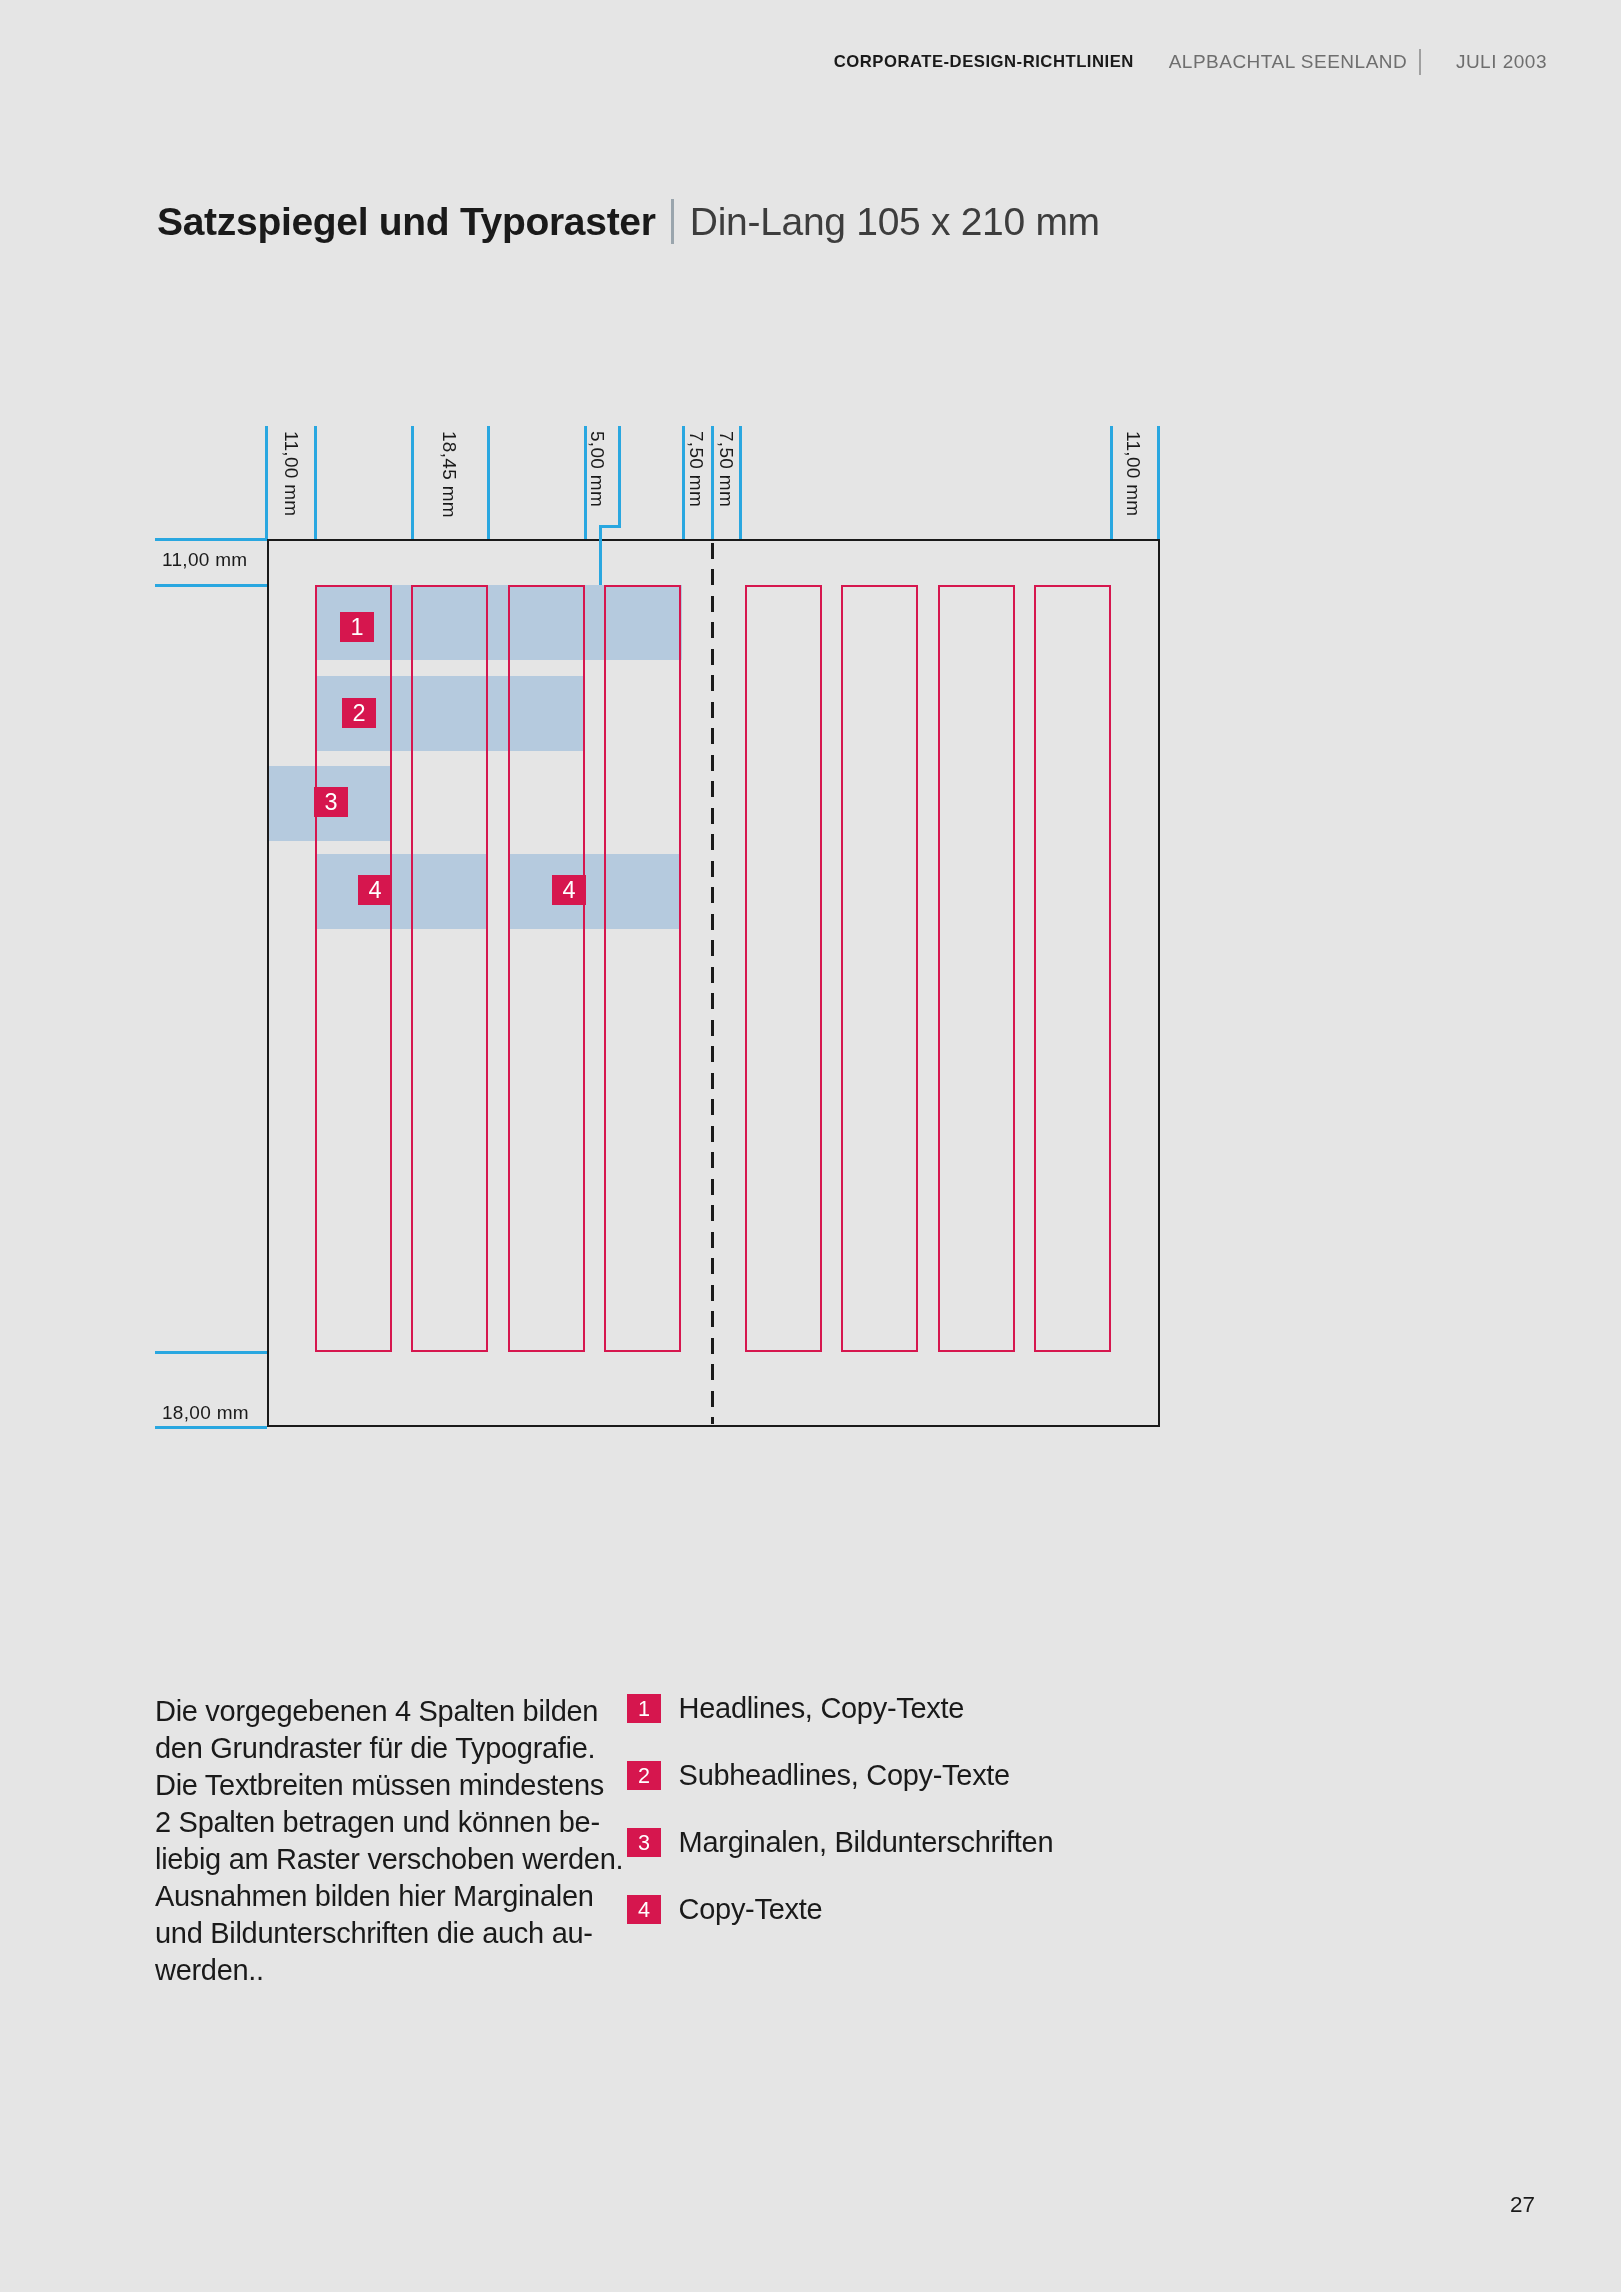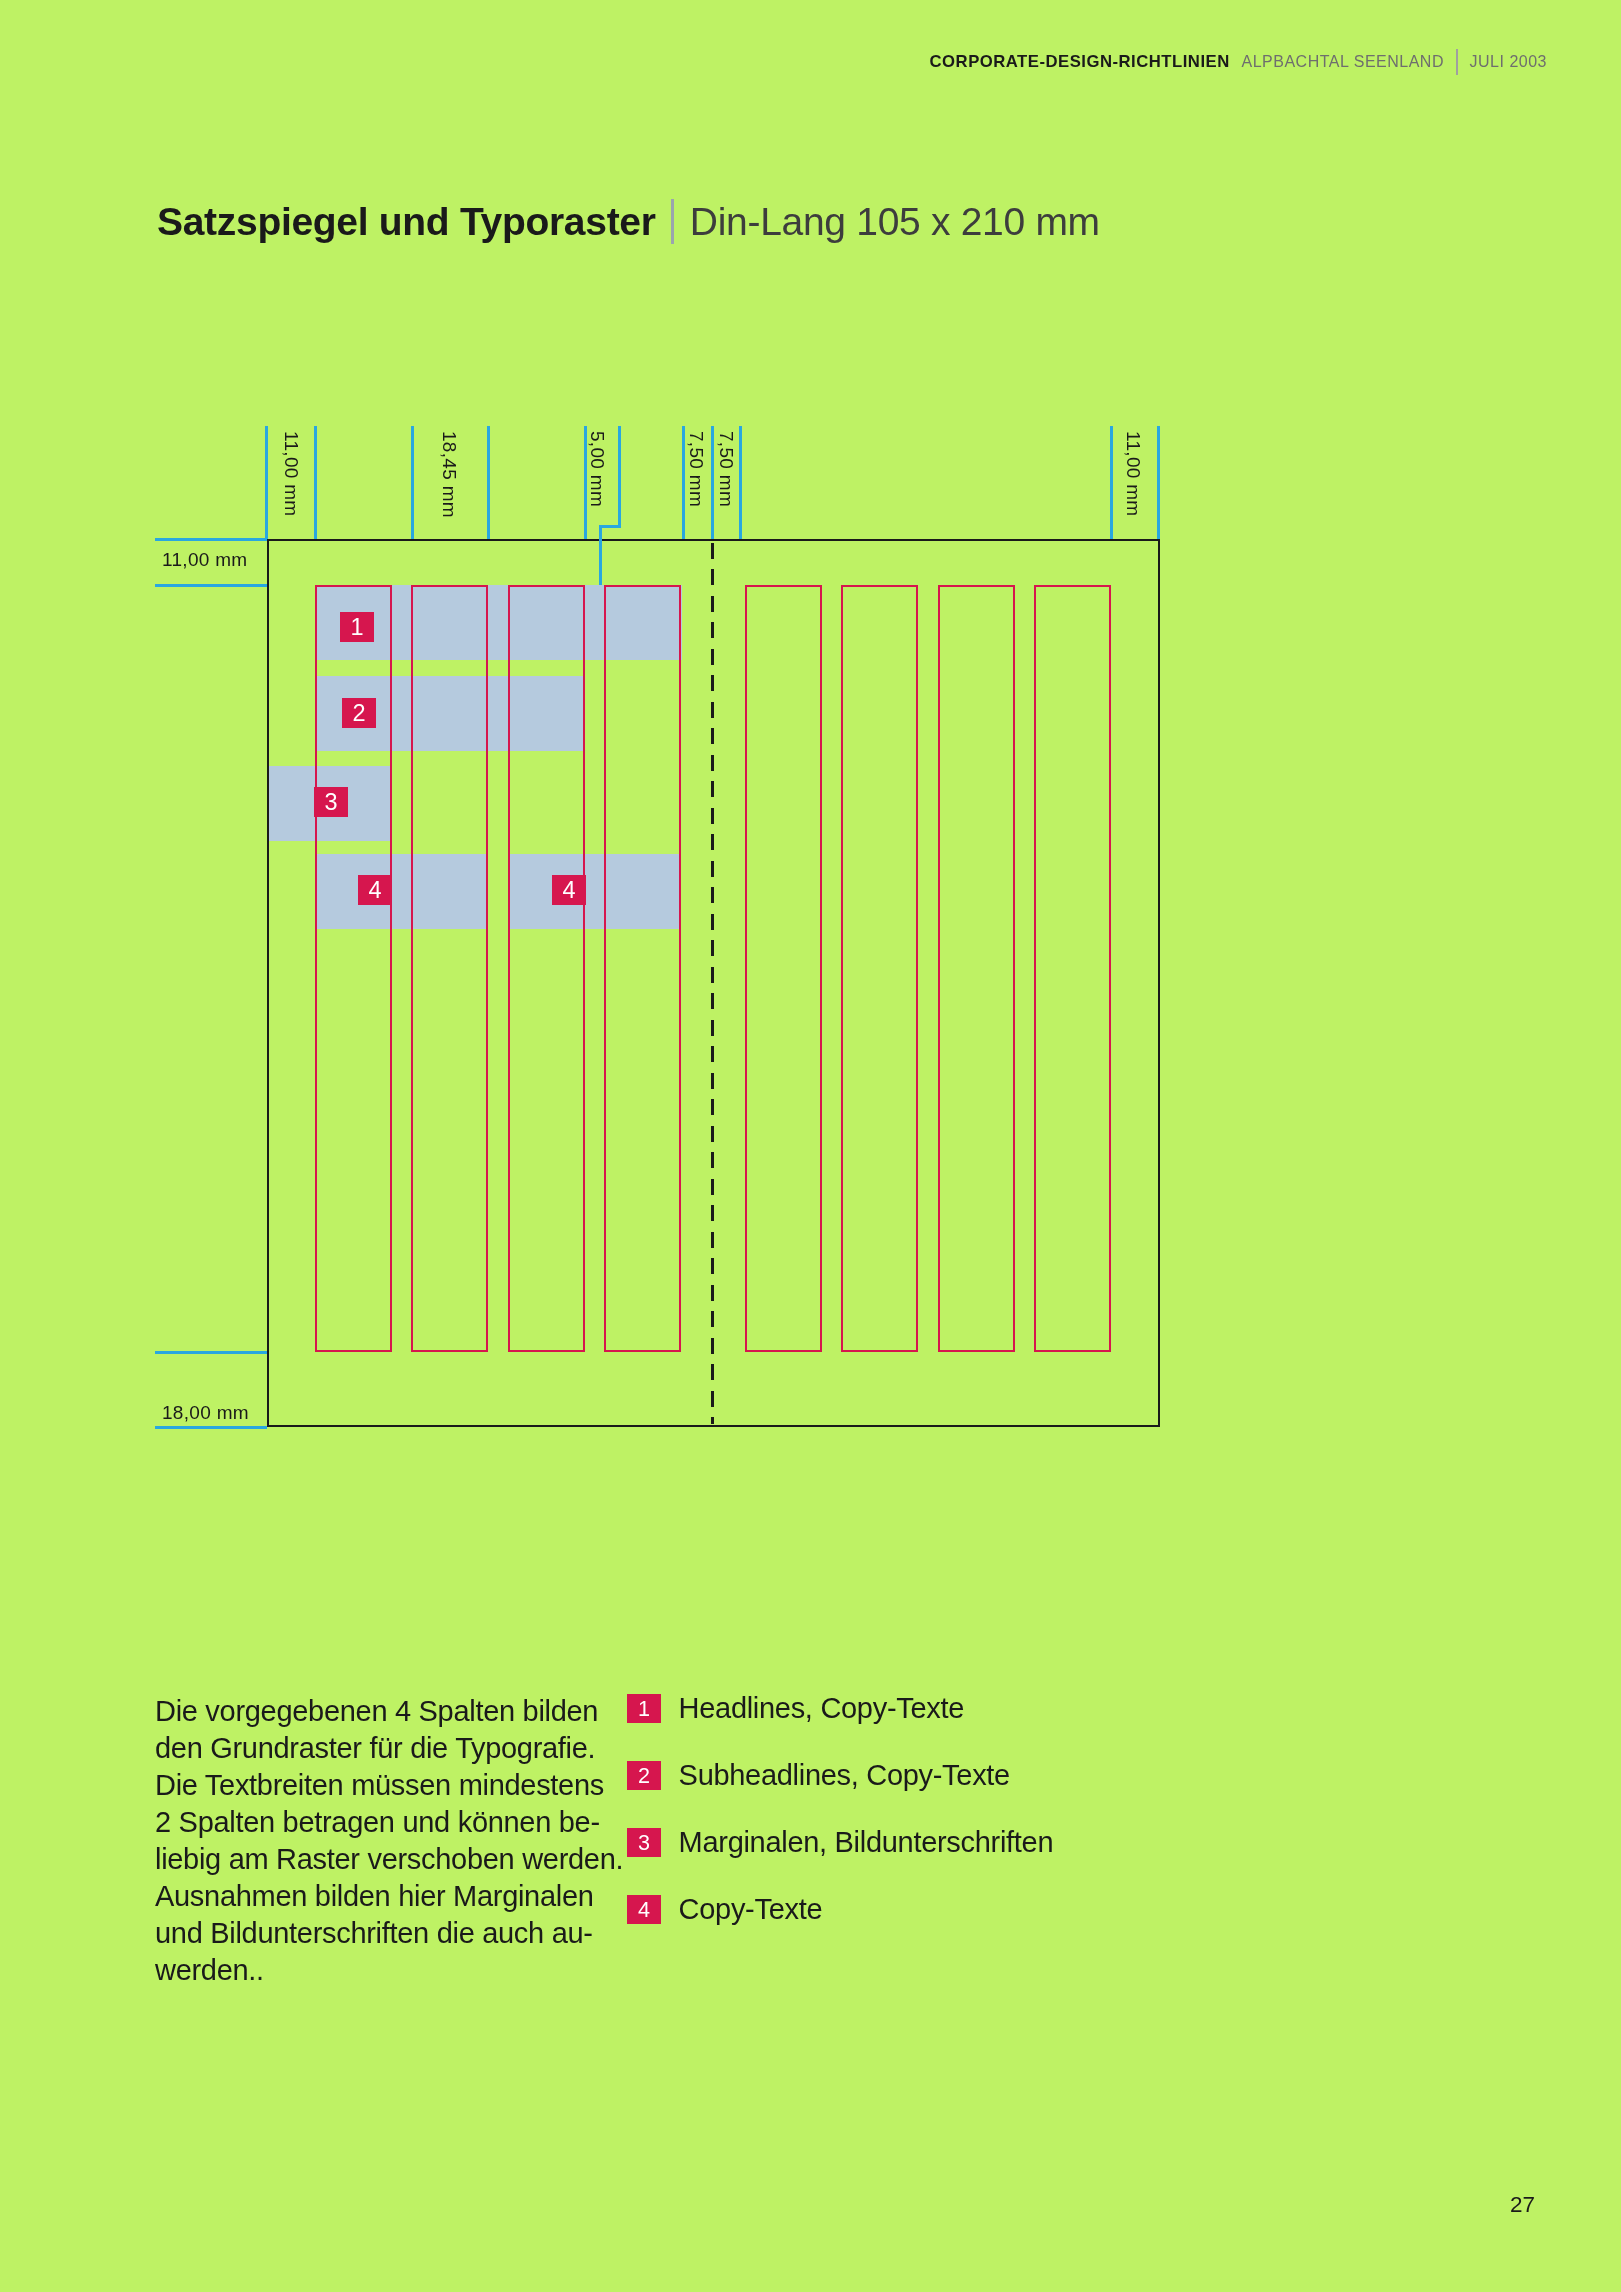--- a/index.html
+++ b/index.html
@@ -1,23 +1,23 @@
 <!DOCTYPE html>
 <html><head>
 <meta charset="utf-8">
 <style>
   html,body{margin:0;padding:0;background:#ffffff;}
   .canvas{
-    position:relative;width:1621px;height:2293px;background:#bef264;overflow:hidden;
+    position:relative;width:1621px;height:2293px;background:#e5e5e5;overflow:hidden;
     font-family:"Liberation Sans", sans-serif;color:#1a1a1a;
   }
   
   .header{position:absolute;top:49px;left:0;right:74px;display:flex;justify-content:flex-end;align-items:center;gap:11.8px;}
   .header .h-bold{font-size:16.7px;font-weight:bold;letter-spacing:0.5px;color:#1a1a1a;}
-  .header .h-gray{font-size:16px;letter-spacing:0.5px;color:#6e6e6e;}
+  .header .h-gray{font-size:19px;letter-spacing:0.5px;color:#6e6e6e;margin-left:23px;}
   .header .h-div{width:2px;height:25.5px;background:#a0a0a0;}
   
   .title-row{position:absolute;left:157px;top:199px;display:flex;align-items:flex-end;gap:15.7px;letter-spacing:-0.3px;}
   .title-row .t-main{font-size:39px;font-weight:bold;}
   .title-row .t-div{width:2.9px;height:45px;background:#9aa5ad;}
   .title-row .t-sub{font-size:39px;font-weight:400;color:#3d3d3d;}
   
   .abs{position:absolute;}
   .page-outline{border:2.9px solid #1a1a1a;box-sizing:border-box;background:transparent;z-index:3;}
   .bar{background:#b5cade;z-index:1;}

